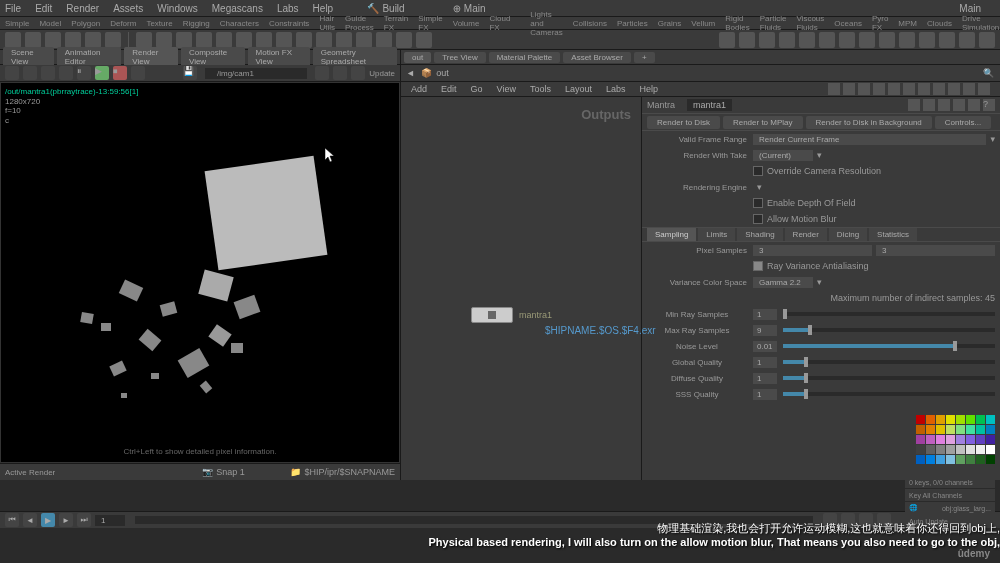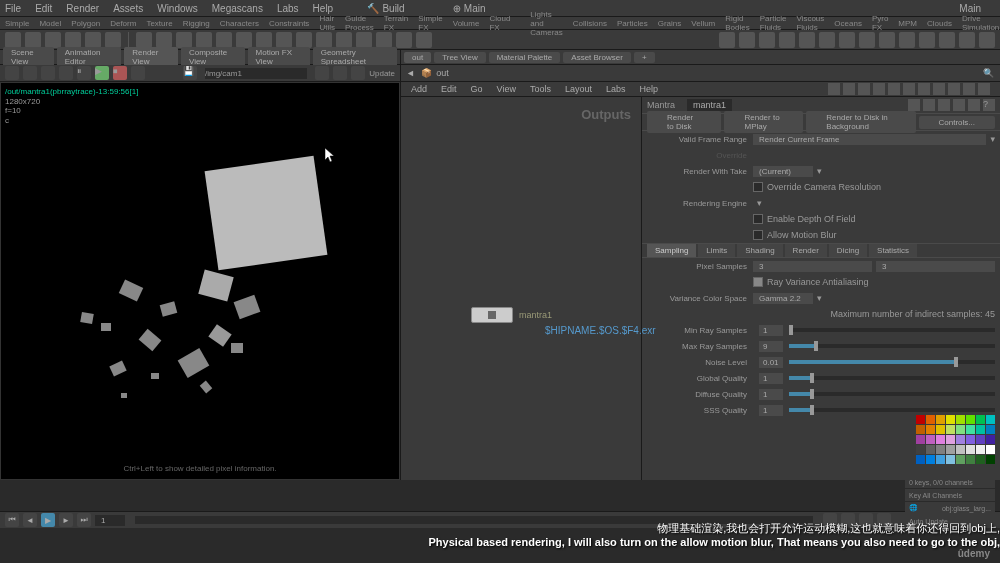--- a/index.html
+++ b/index.html
@@ -14,21 +14,21 @@
 .shelf-sep { width: 1px; height: 16px; background: #555; margin: 0 3px; }
 .main-area { display: flex; height: 430px; }
 .left-panel { width: 400px; display: flex; flex-direction: column; }
 .pane-tabs { background: #3a3a3a; height: 15px; display: flex; align-items: center; padding: 0 3px; gap: 3px; border-bottom: 1px solid #1a1a1a; }
 .pane-tab { background: #4a4a4a; padding: 1px 8px; color: #aaa; font-size: 8px; border-radius: 2px; }
 .pane-tab.active { background: #555; }
 .viewer-bar { background: #3a3a3a; height: 17px; display: flex; align-items: center; padding: 0 5px; gap: 4px; border-bottom: 1px solid #1a1a1a; }
 .vb-btn { width: 14px; height: 14px; background: #444; border-radius: 2px; }
 .vb-play { background: #6a6; }
 .vb-stop { background: #a55; }
-.vb-path { background: #2a2a2a; padding: 1px 0; color: #999; font-size: 8px; flex: 1; margin: 0 4px; }
+.vb-path { background: #2a2a2a; padding: 1px 12px; color: #999; font-size: 8px; flex: 1; margin: 0 4px; }
 .viewport { background: #000; flex: 1; position: relative; border: 1px solid #333; }
 .vp-info { position: absolute; top: 4px; left: 4px; color: #0c9; font-size: 8px; line-height: 1.2; }
 .vp-hint { position: absolute; bottom: 6px; left: 50%; transform: translateX(-50%); color: #666; font-size: 8px; }
 .render-img { position: absolute; top: 60px; left: 80px; width: 260px; height: 300px; }
 .frag { position: absolute; background: #888; }
 .left-bot { background: #3a3a3a; height: 17px; display: flex; align-items: center; padding: 0 5px; gap: 8px; border-top: 1px solid #1a1a1a; }
 .right-panel { flex: 1; display: flex; flex-direction: column; border-left: 1px solid #1a1a1a; }
 .net-tabs { background: #3a3a3a; height: 15px; display: flex; align-items: center; padding: 0 3px; gap: 3px; border-bottom: 1px solid #1a1a1a; }
 .net-path { background: #3a3a3a; height: 17px; display: flex; align-items: center; padding: 0 5px; border-bottom: 1px solid #1a1a1a; }
 .net-path span { color: #aaa; font-size: 9px; }
@@ -45,31 +45,31 @@
 .node-label { color: #997; font-size: 9px; }
 .node-sub { position: absolute; top: 228px; left: 120px; color: #59c; font-size: 10px; padding-left: 24px; }
 .cursor { position: absolute; top: 148px; left: 325px; width: 12px; height: 16px; pointer-events: none; z-index: 100; }
 .param-panel { flex: 1; background: #3a3a3a; display: flex; flex-direction: column; border-left: 1px solid #1a1a1a; font-size: 9px; }
 .pp-head { height: 17px; display: flex; align-items: center; padding: 0 5px; gap: 12px; border-bottom: 1px solid #4a4a4a; }
 .pp-head .lbl { color: #999; }
 .pp-head .val { background: #2a2a2a; padding: 1px 6px; color: #aaa; }
 .pp-head .ri { margin-left: auto; display: flex; gap: 3px; }
 .pp-head .ri .ic { width: 12px; height: 12px; background: #555; }
 .pp-btns { height: 17px; display: flex; align-items: center; padding: 0 5px; gap: 3px; border-bottom: 1px solid #4a4a4a; }
-.pp-btn { background: #4a4a4a; padding: 2px 20px; color: #aaa; font-size: 8px; border-radius: 2px; }
+.pp-btn { background: #4a4a4a; padding: 2px 10px; color: #aaa; font-size: 8px; border-radius: 2px; }
 .pp-row { height: 16px; display: flex; align-items: center; padding: 0 5px; }
 .pp-row .lbl { width: 100px; text-align: right; color: #999; margin-right: 6px; font-size: 8px; }
 .pp-row .field { background: #4a4a4a; padding: 1px 6px; color: #aaa; flex: 1; font-size: 8px; }
 .pp-row .cb { width: 10px; height: 10px; background: #2a2a2a; border: 1px solid #666; margin-right: 4px; }
 .pp-row .cb.on { background: #888; }
 .pp-tabs { height: 15px; display: flex; align-items: center; padding: 0 5px; gap: 2px; border-bottom: 1px solid #4a4a4a; border-top: 1px solid #4a4a4a; }
 .pp-tab { background: #444; padding: 2px 8px; color: #aaa; font-size: 8px; }
 .pp-tab.active { background: #555; color: #ccc; }
 .pp-slider-row { height: 16px; display: flex; align-items: center; padding: 0 5px; }
-.pp-slider-row .lbl { width: 100px; text-align: right; color: #999; margin-right: 12px; font-size: 8px; }
+.pp-slider-row .lbl { width: 100px; text-align: center; color: #999; margin-right: 6px; font-size: 8px; }
 .pp-slider-row .val { background: #4a4a4a; padding: 1px 4px; color: #aaa; width: 24px; font-size: 8px; }
 .pp-slider-row .slider { flex: 1; height: 4px; background: #2a2a2a; margin-left: 6px; position: relative; }
 .pp-slider-row .slider .fill { position: absolute; height: 100%; background: #48a; }
 .pp-slider-row .slider .handle { position: absolute; top: -3px; width: 4px; height: 10px; background: #999; }
 .color-palette { position: absolute; right: 5px; top: 415px; display: grid; grid-template-columns: repeat(8, 9px); gap: 1px; }
 .cp-cell { width: 9px; height: 9px; }
 .bottom-bar { position: absolute; bottom: 35px; left: 0; right: 0; height: 17px; background: #3a3a3a; display: flex; align-items: center; padding: 0 5px; gap: 4px; border-top: 1px solid #1a1a1a; }
 .bb-btn { width: 14px; height: 14px; background: #444; border-radius: 2px; display: flex; align-items: center; justify-content: center; font-size: 8px; color: #aaa; }
 .bb-field { background: #2a2a2a; padding: 1px 6px; color: #aaa; font-size: 8px; }
 .timeline { flex: 1; height: 8px; background: #2a2a2a; margin: 0 6px; }
@@ -214,20 +214,27 @@
         <div class="frag" style="top:130px;left:120px;width:30px;height:25px;transform:rotate(15deg);background:#aaa"></div>
         <div class="frag" style="top:155px;left:155px;width:22px;height:18px;transform:rotate(-20deg)"></div>
         <div class="frag" style="top:250px;left:40px;width:6px;height:5px"></div>
         <div class="frag" style="top:240px;left:120px;width:10px;height:8px;transform:rotate(50deg)"></div>
         <div class="frag" style="top:170px;left:0px;width:12px;height:10px;transform:rotate(10deg)"></div>
         <div class="frag" style="top:220px;left:30px;width:14px;height:11px;transform:rotate(-25deg)"></div>
         <div class="frag" style="top:185px;left:130px;width:18px;height:15px;transform:rotate(35deg);background:#999"></div>
       </div>
       <div class="vp-hint">Ctrl+Left to show detailed pixel information.</div>
     </div>
+    <div class="left-bot">
+      <span style="font-size:8px">Active Render</span>
+      <span style="flex:1"></span>
+      <span>📷 <span>Snap 1</span></span>
+      <span style="width:30px"></span>
+      <span>📁 <span>$HIP/ipr/$SNAPNAME</span></span>
+    </div>
   </div>
 
   <div class="right-panel">
     <div class="net-tabs">
       <div class="pane-tab active">out</div>
       <div class="pane-tab">Tree View</div>
       <div class="pane-tab">Material Palette</div>
       <div class="pane-tab">Asset Browser</div>
       <div class="pane-tab">+</div>
     </div>
@@ -289,23 +296,20 @@
         <div class="pp-btns">
           <div class="pp-btn">Render to Disk</div>
           <div class="pp-btn">Render to MPlay</div>
           <div class="pp-btn">Render to Disk in Background</div>
           <div class="pp-btn">Controls...</div>
         </div>
         <div class="pp-row">
           <div class="lbl">Valid Frame Range</div>
           <div class="field">Render Current Frame</div>
           <span style="margin-left:4px">▾</span>
-        </div>
-        <div class="pp-row">
-          <div class="lbl" style="color:#555">Override</div>
         </div>
         <div class="pp-row">
           <div class="lbl">Render With Take</div>
           <div class="field" style="flex:0 0 60px">(Current)</div>
           <span style="margin-left:4px">▾</span>
         </div>
         <div class="pp-row">
           <div class="lbl"></div>
           <div class="cb"></div>
           <span>Override Camera Resolution</span>

